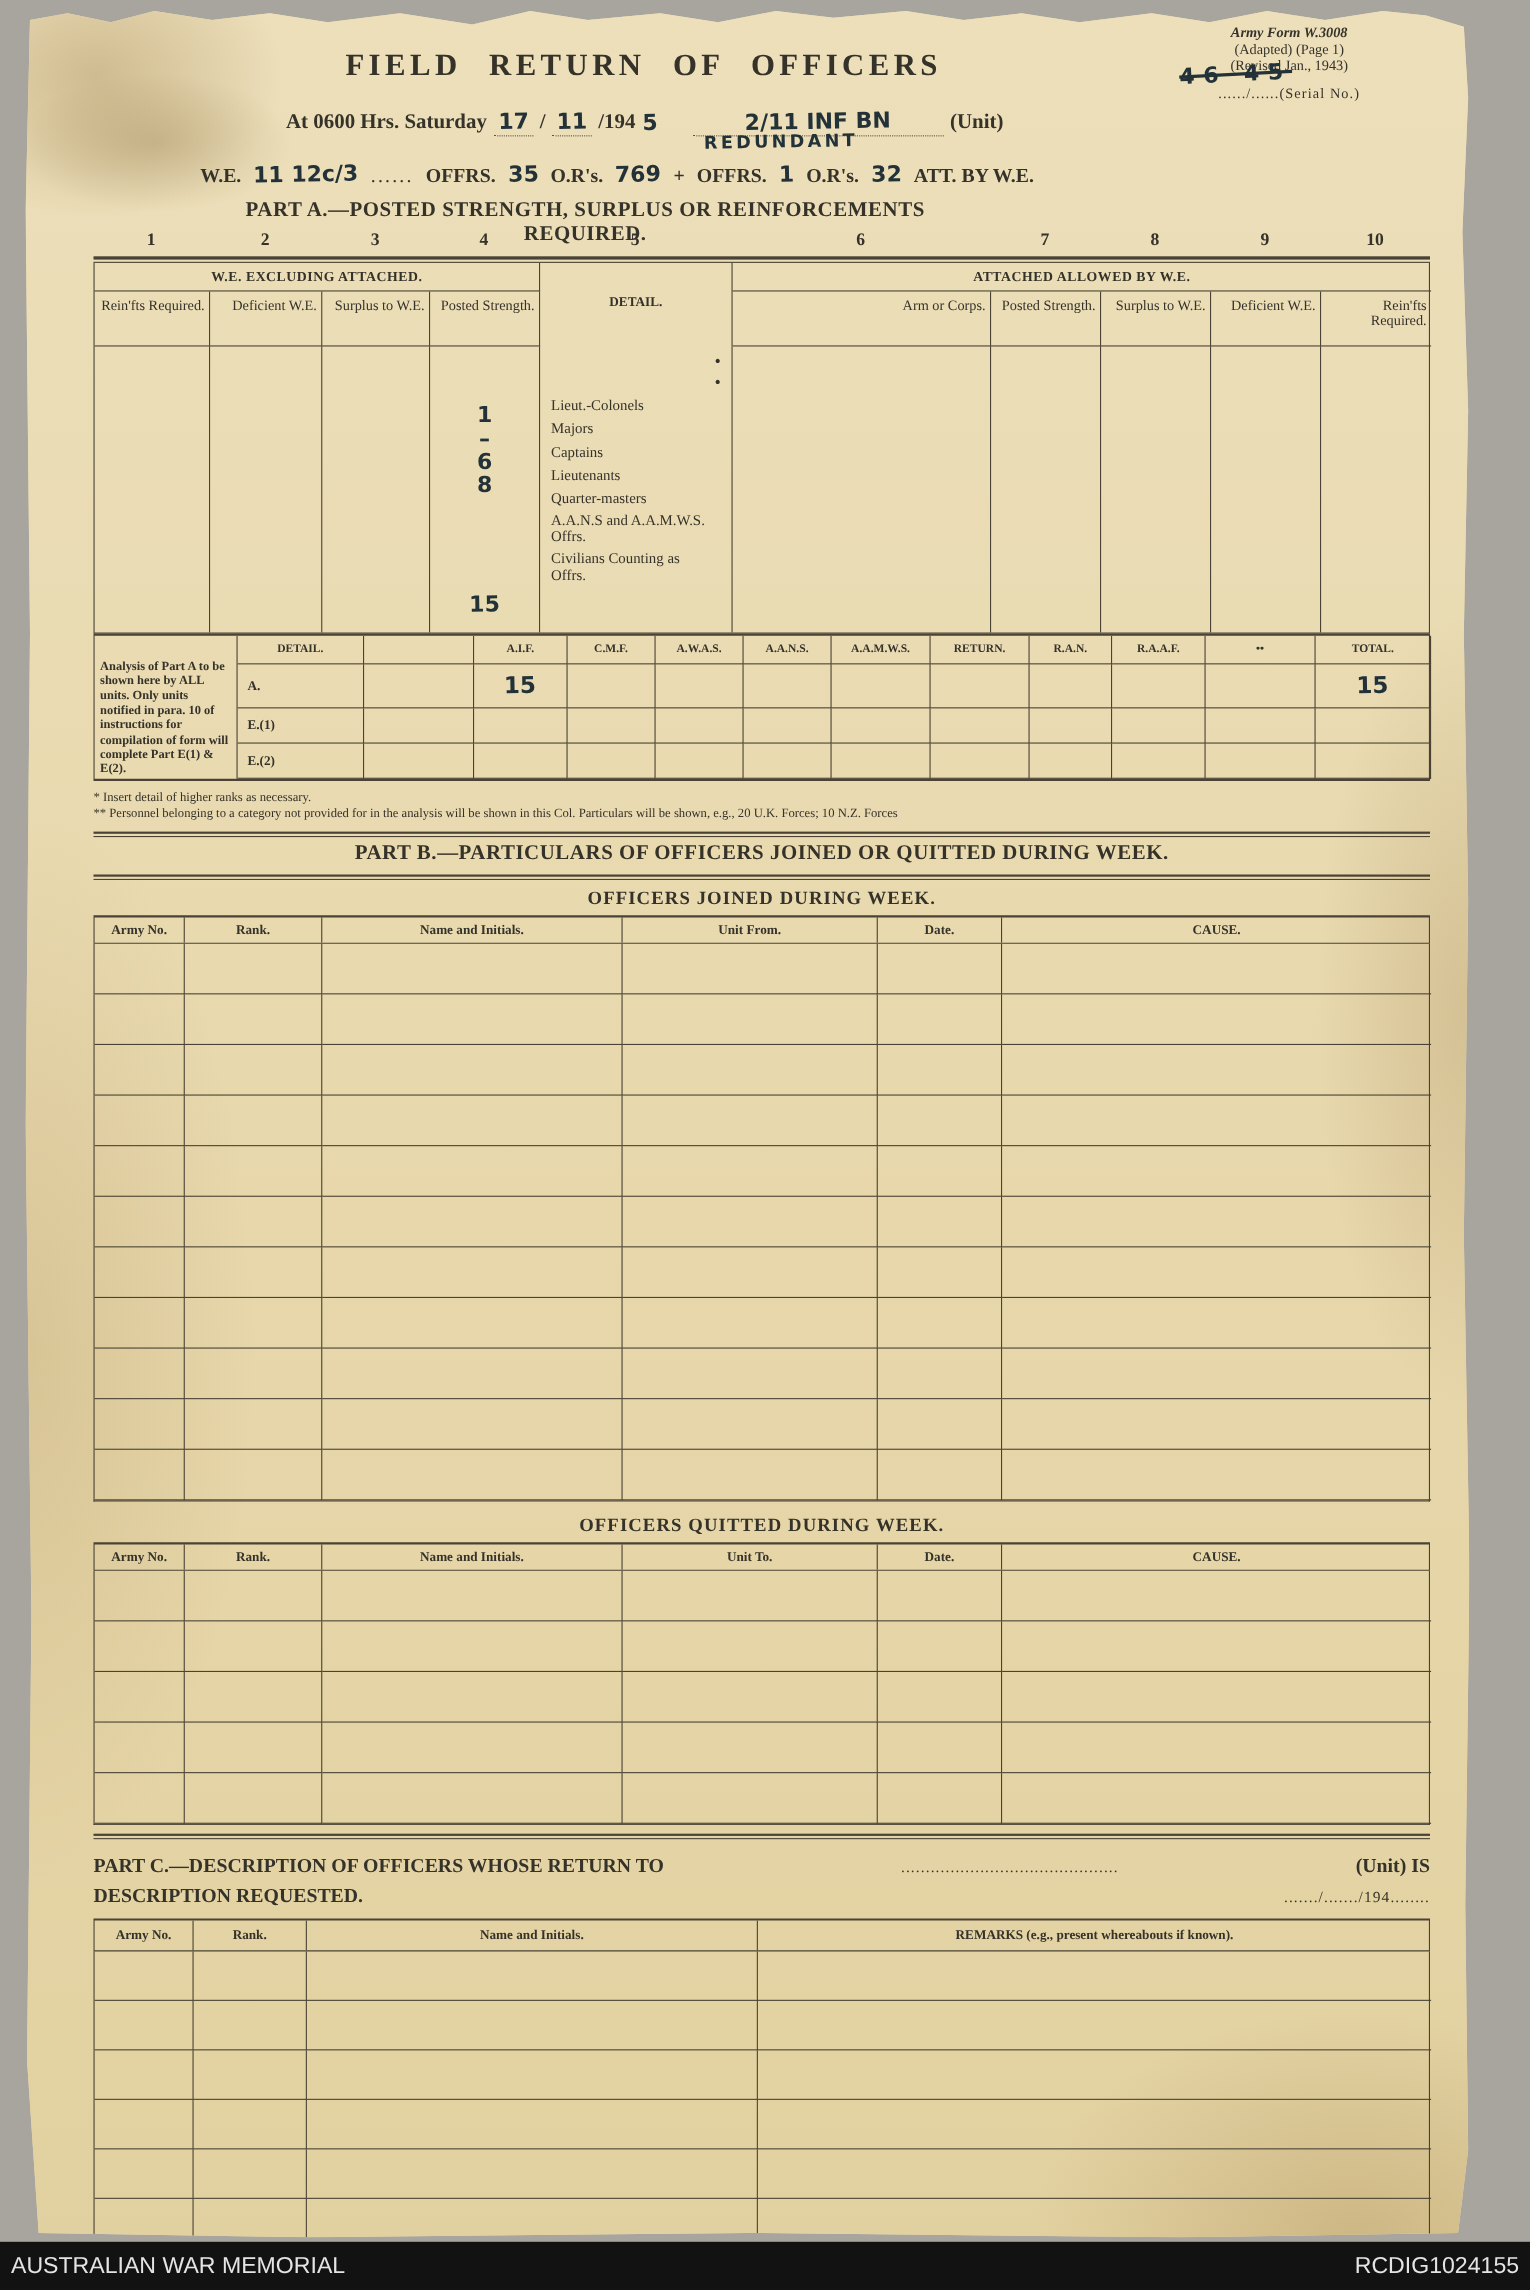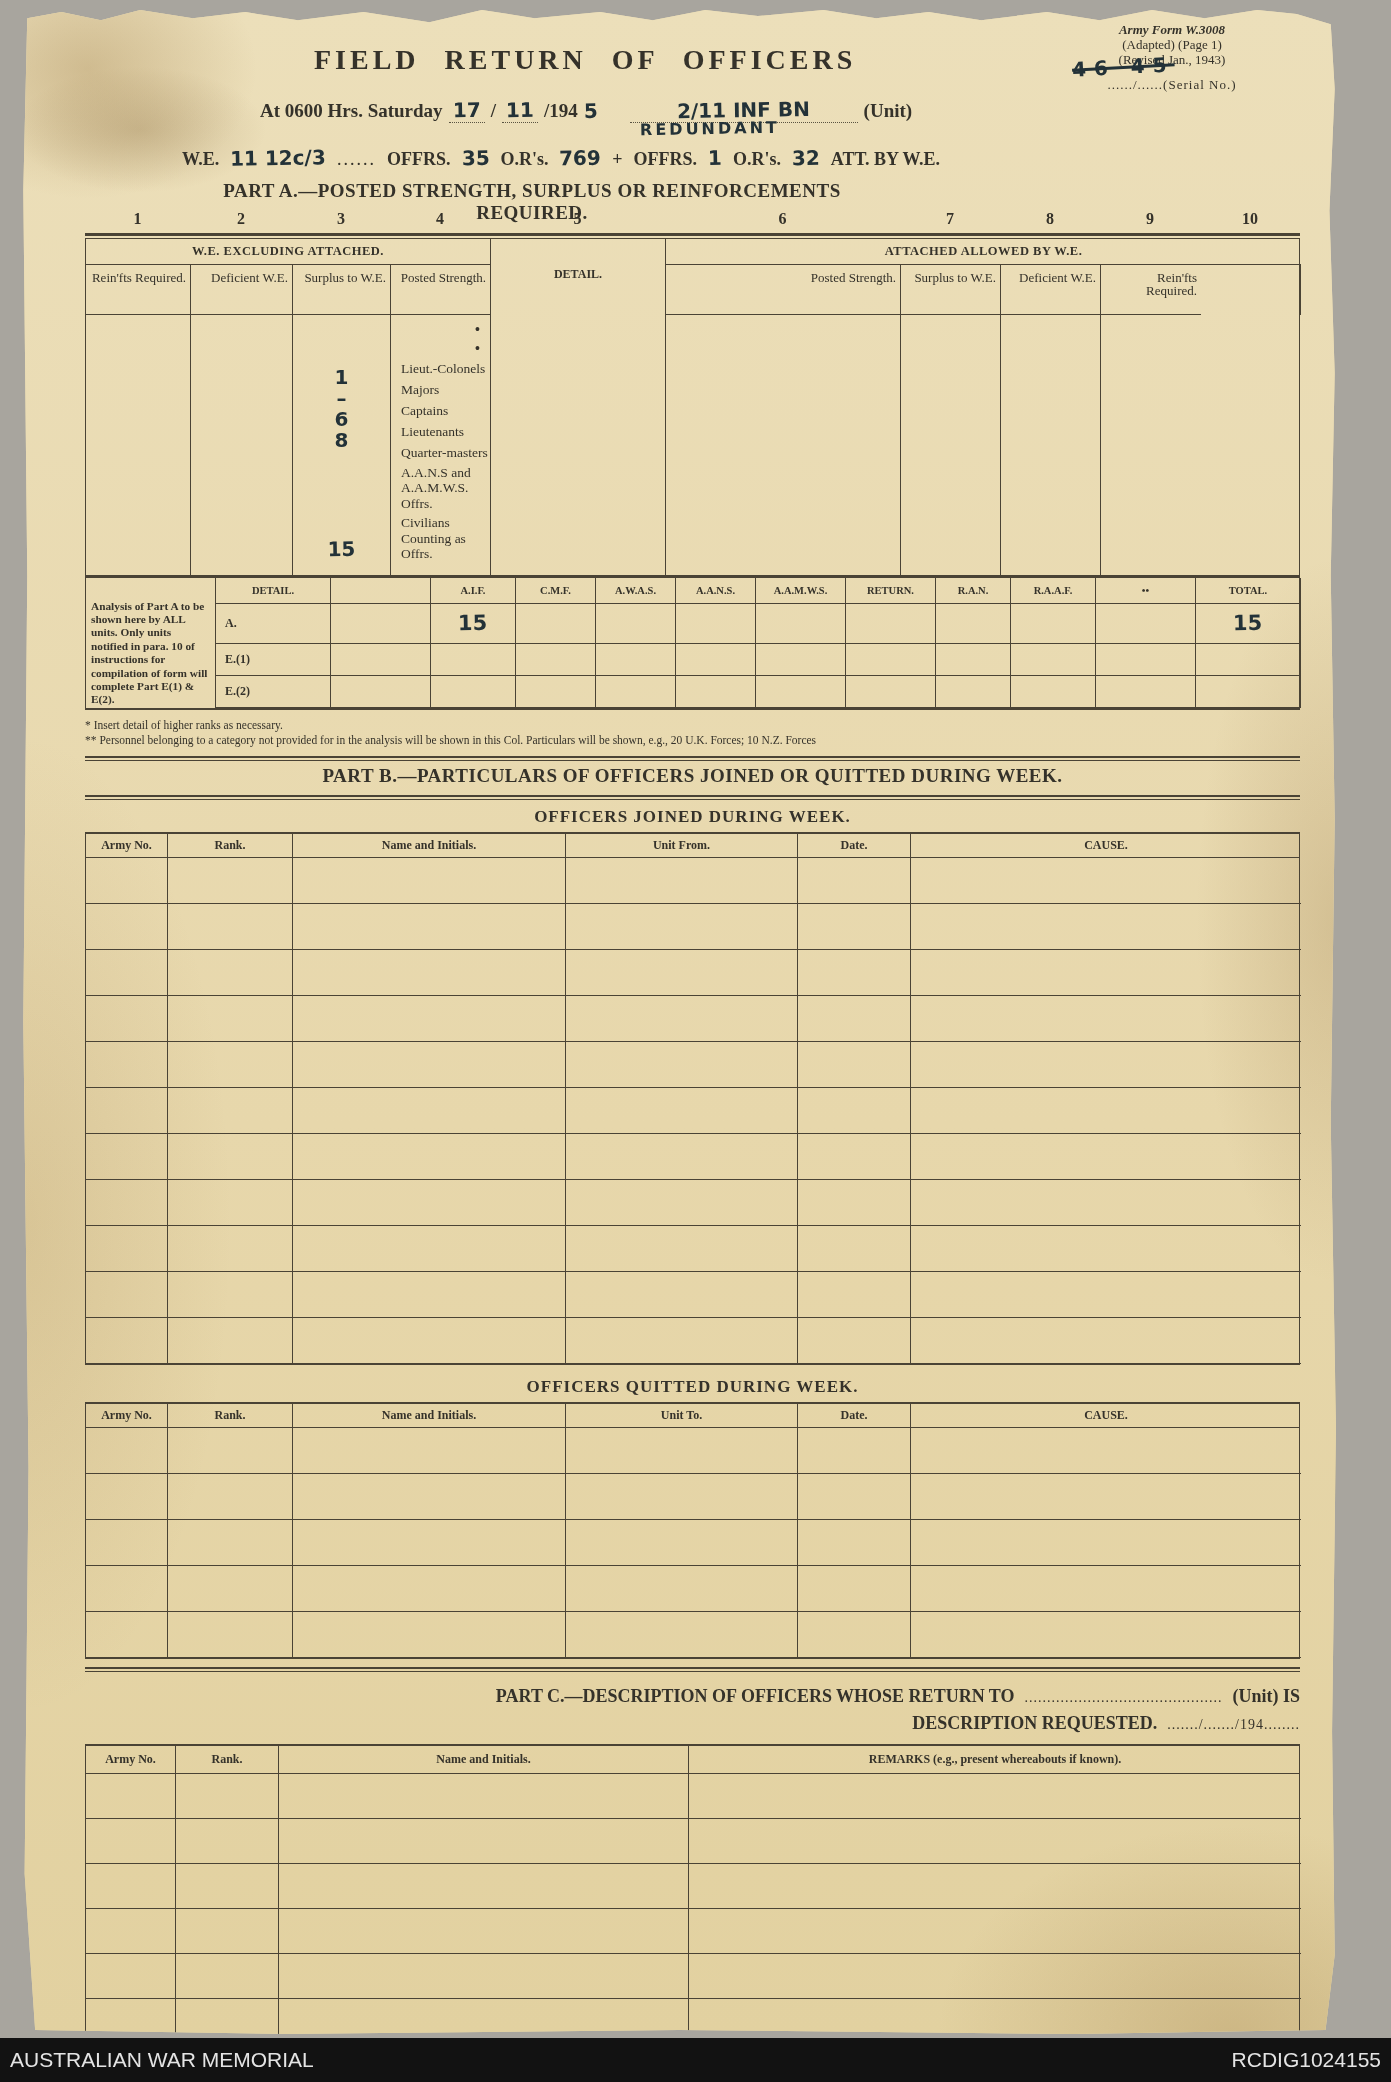--- a/index.html
+++ b/index.html
@@ -103,21 +103,21 @@
        border-right:1px solid var(--line); }
   .bh:last-child{ border-right:none; }
   .bt-body{ display:grid; grid-auto-rows:46px; border:1.5px solid var(--line); border-top:none; }
   .ecell{ border-right:1px solid var(--line); border-bottom:1px solid var(--line); }
   .cols-b{ grid-template-columns:82px 125px 273px 232px 113px 390px; }
   .cols-c{ grid-template-columns:90px 103px 410px 612px; }
   .cols-b .ecell:nth-child(6n){ border-right:none; }
   .cols-c .ecell:nth-child(4n){ border-right:none; }
   .bt-body.pc{ grid-auto-rows:45px; border-bottom:none; }
   .bt-head.pc{ height:30px; }
-  .pc-line1, .pc-line2{ display:flex; justify-content:flex-end; align-items:baseline; gap:10px;
+  .pc-line1, .pc-line2{ display:flex; justify-content:space-between; align-items:baseline; gap:10px;
                         font-size:18px; font-weight:bold; }
   .pc-line1{ margin-top:14px; }
   .pc-line2{ margin:6px 0 10px; }
   .leader{ font-weight:normal; letter-spacing:1px; font-size:14px; }
   
   .footerbar{ position:absolute; left:0; bottom:0; width:1391px; height:44px; background:#121212;
               display:flex; justify-content:space-between; align-items:center; padding:0 10px;
               font-family:"Liberation Sans", sans-serif; font-size:21px; color:#e4e4e4; }
 </style>
 </head>
@@ -186,20 +186,21 @@
 
     <div class="pa-table">
       <div class="pa-group gl">W.E. EXCLUDING ATTACHED.</div>
       <div class="pa-dh">DETAIL.</div>
       <div class="pa-group gr">ATTACHED ALLOWED BY W.E.</div>
 
       <div class="pa-h">Rein'fts Required.</div>
       <div class="pa-h">Deficient W.E.</div>
       <div class="pa-h">Surplus to W.E.</div>
       <div class="pa-h">Posted Strength.</div>
+      <div class="pa-h">Arm or Corps.</div>
       <div class="pa-h">Posted Strength.</div>
       <div class="pa-h">Surplus to W.E.</div>
       <div class="pa-h">Deficient W.E.</div>
       <div class="pa-h last">Rein'fts Required.</div>
 
       <div class="pa-b"></div>
       <div class="pa-b"></div>
       <div class="pa-b"></div>
       <div class="pa-b">
         <span class="hw hwv" style="top:50px">1</span>

